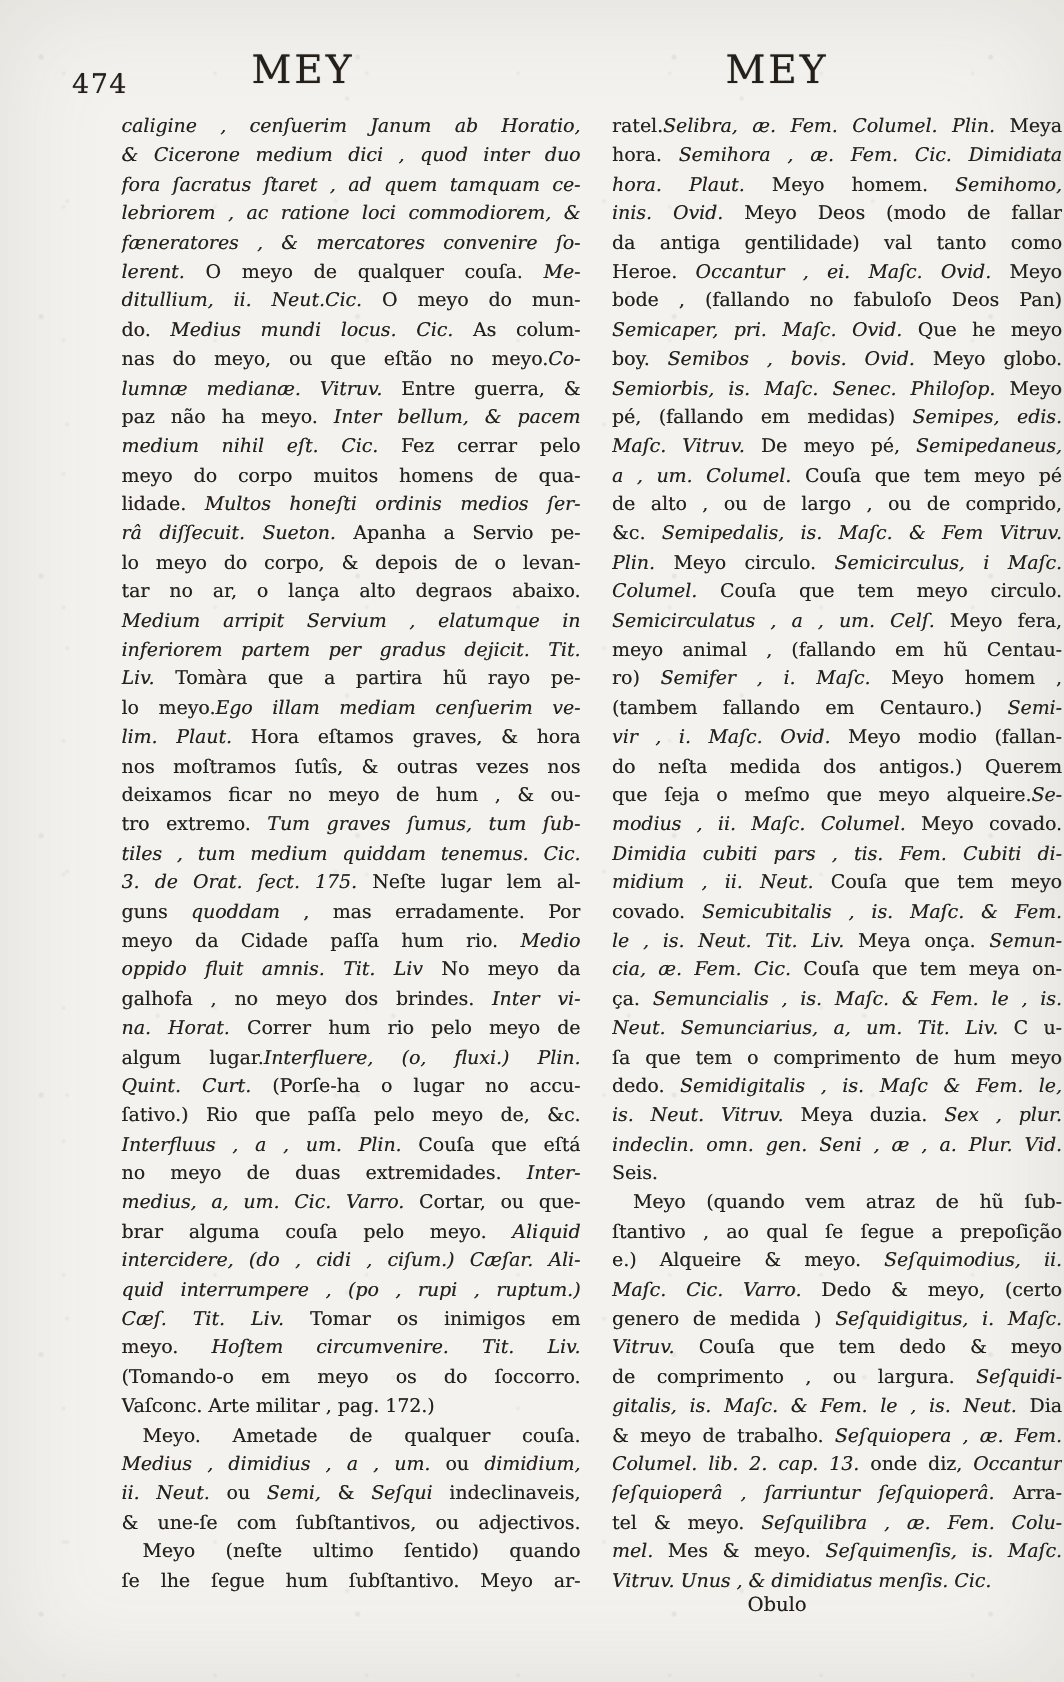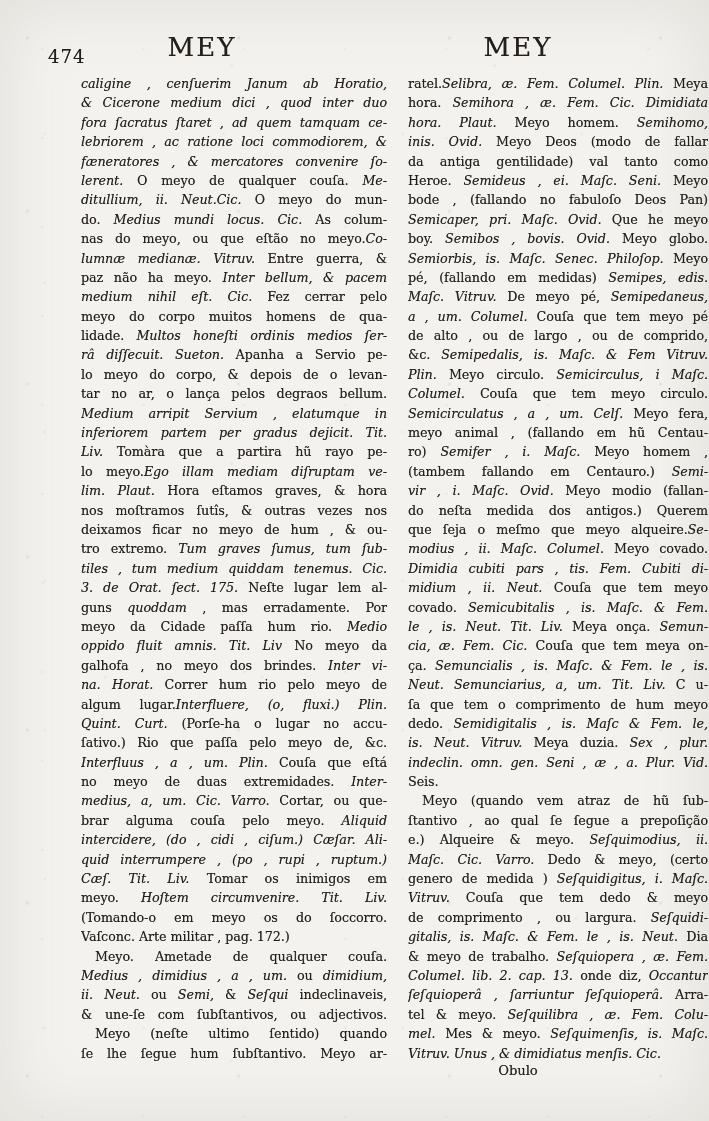--- a/index.html
+++ b/index.html
@@ -68,25 +68,25 @@
       <div class="line"><span class="it">ditullium, ii. Neut.Cic.</span><span> O meyo do mun-</span></div>
       <div class="line"><span>do. </span><span class="it">Medius mundi locus. Cic.</span><span> As colum-</span></div>
       <div class="line"><span>nas do meyo, ou que eſtão no meyo.</span><span class="it">Co-</span></div>
       <div class="line"><span class="it">lumnæ medianæ. Vitruv.</span><span> Entre guerra, &amp;</span></div>
       <div class="line"><span>paz não ha meyo. </span><span class="it">Inter bellum, &amp; pacem</span></div>
       <div class="line"><span class="it">medium nihil eſt. Cic.</span><span> Fez cerrar pelo</span></div>
       <div class="line"><span>meyo do corpo muitos homens de qua-</span></div>
       <div class="line"><span>lidade. </span><span class="it">Multos honeſti ordinis medios ſer-</span></div>
       <div class="line"><span class="it">râ diſſecuit. Sueton.</span><span> Apanha a Servio pe-</span></div>
       <div class="line"><span>lo meyo do corpo, &amp; depois de o levan-</span></div>
-      <div class="line"><span>tar no ar, o lança pelos degraos bellum.</span></div>
+      <div class="line"><span>tar no ar, o lança alto degraos abaixo.</span></div>
       <div class="line"><span class="it">Medium arripit Servium , elatumque in</span></div>
       <div class="line"><span class="it">inferiorem partem per gradus dejicit. Tit.</span></div>
       <div class="line"><span class="it">Liv.</span><span> Tomàra que a partira hũ rayo pe-</span></div>
-      <div class="line"><span>lo meyo.</span><span class="it">Ego illam mediam diſruptam ve-</span></div>
+      <div class="line"><span>lo meyo.</span><span class="it">Ego illam mediam cenſuerim ve-</span></div>
       <div class="line"><span class="it">lim. Plaut.</span><span> Hora eſtamos graves, &amp; hora</span></div>
       <div class="line"><span>nos moſtramos ſutîs, &amp; outras vezes nos</span></div>
       <div class="line"><span>deixamos ficar no meyo de hum , &amp; ou-</span></div>
       <div class="line"><span>tro extremo. </span><span class="it">Tum graves ſumus, tum ſub-</span></div>
       <div class="line"><span class="it">tiles , tum medium quiddam tenemus. Cic.</span></div>
       <div class="line"><span class="it">3. de Orat. ſect. 175.</span><span> Neſte lugar lem al-</span></div>
       <div class="line"><span>guns </span><span class="it">quoddam</span><span> , mas erradamente. Por</span></div>
       <div class="line"><span>meyo da Cidade paſſa hum rio. </span><span class="it">Medio</span></div>
       <div class="line"><span class="it">oppido fluit amnis. Tit. Liv</span><span> No meyo da</span></div>
       <div class="line"><span>galhofa , no meyo dos brindes. </span><span class="it">Inter vi-</span></div>
@@ -110,21 +110,21 @@
       <div class="line"><span>&amp; une-ſe com ſubſtantivos, ou adjectivos.</span></div>
       <div class="line ind"><span>Meyo (neſte ultimo ſentido) quando</span></div>
       <div class="line"><span>ſe lhe ſegue hum ſubſtantivo. Meyo ar-</span></div>
     </div>
   <div class="col col-r">
       <div class="line"><span>ratel.</span><span class="it">Selibra, æ. Fem. Columel. Plin.</span><span> Meya</span></div>
       <div class="line"><span>hora. </span><span class="it">Semihora , æ. Fem. Cic. Dimidiata</span></div>
       <div class="line"><span class="it">hora. Plaut.</span><span> Meyo homem. </span><span class="it">Semihomo,</span></div>
       <div class="line"><span class="it">inis. Ovid.</span><span> Meyo Deos (modo de fallar</span></div>
       <div class="line"><span>da antiga gentilidade) val tanto como</span></div>
-      <div class="line"><span>Heroe. </span><span class="it">Semideus , ei. Maſc. Seni.</span><span> Meyo</span></div>
+      <div class="line"><span>Heroe. </span><span class="it">Occantur , ei. Maſc. Ovid.</span><span> Meyo</span></div>
       <div class="line"><span>bode , (fallando no fabuloſo Deos Pan)</span></div>
       <div class="line"><span class="it">Semicaper, pri. Maſc. Ovid.</span><span> Que he meyo</span></div>
       <div class="line"><span>boy. </span><span class="it">Semibos , bovis. Ovid.</span><span> Meyo globo.</span></div>
       <div class="line"><span class="it">Semiorbis, is. Maſc. Senec. Philoſop.</span><span> Meyo</span></div>
       <div class="line"><span>pé, (fallando em medidas) </span><span class="it">Semipes, edis.</span></div>
       <div class="line"><span class="it">Maſc. Vitruv.</span><span> De meyo pé, </span><span class="it">Semipedaneus,</span></div>
       <div class="line"><span class="it">a , um. Columel.</span><span> Couſa que tem meyo pé</span></div>
       <div class="line"><span>de alto , ou de largo , ou de comprido,</span></div>
       <div class="line"><span>&amp;c. </span><span class="it">Semipedalis, is. Maſc. &amp; Fem Vitruv.</span></div>
       <div class="line"><span class="it">Plin.</span><span> Meyo circulo. </span><span class="it">Semicirculus, i Maſc.</span></div>

